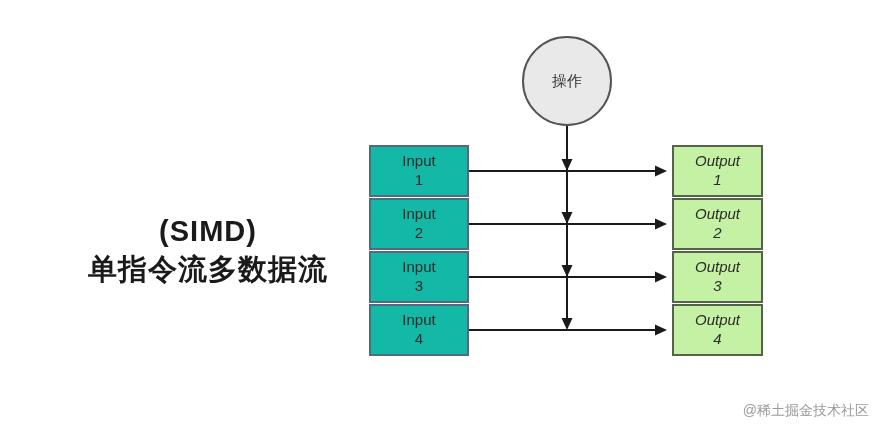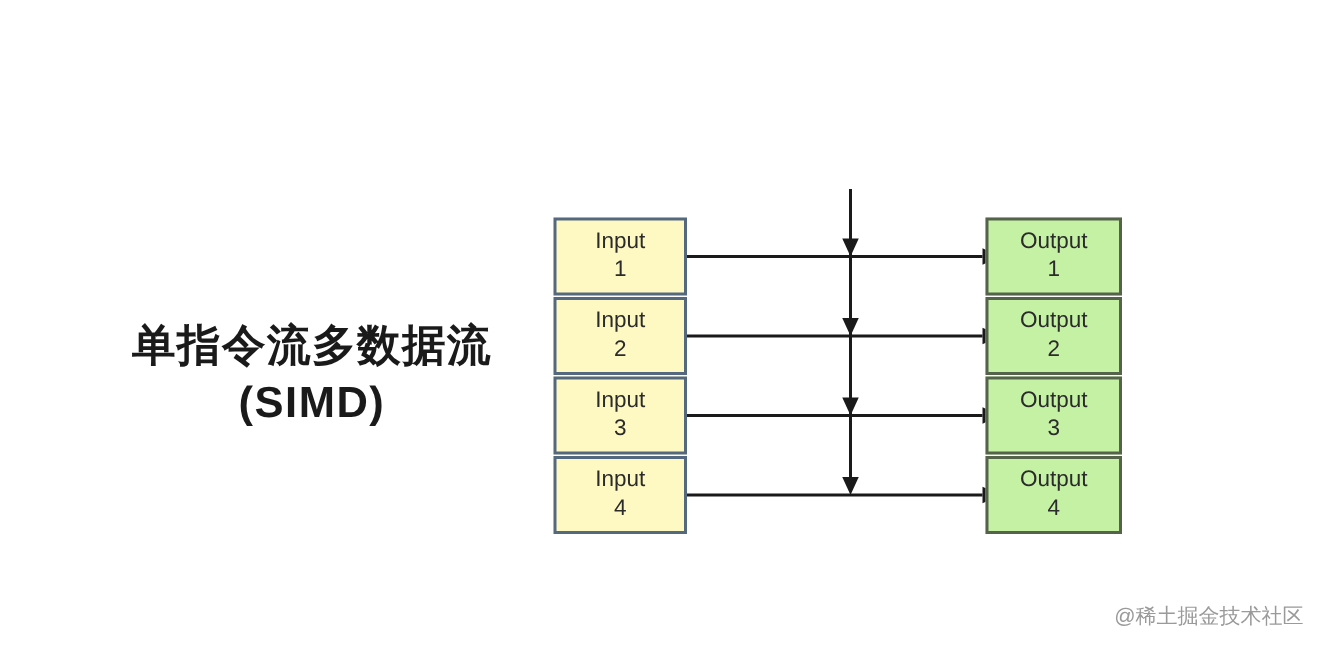--- a/index.html
+++ b/index.html
@@ -63,30 +63,31 @@
     display: flex;
     flex-direction: column;
     align-items: center;
     justify-content: center;
     font-size: 15px;
     color: #2b2b2b;
     line-height: 1.25;
   }
   .node.input {
     left: 369px;
-    width: 89px;
-    background: #fef9c3;
+    width: 100px;
+    background: #14b8a6;
     border: 2px solid #54687f;
     text-align: right;
   }
   .node.output {
-    left: 657px;
+    left: 672px;
     width: 91px;
     background: #c5f1a5;
     border: 2px solid #55634a;
+    font-style: italic;
   }
   .row1 { top: 145px; }
   .row2 { top: 198px; }
   .row3 { top: 251px; }
   .row4 { top: 304px; }
   .watermark {
     position: absolute;
     right: 16px;
     bottom: 14px;
     font-size: 14px;
@@ -113,24 +114,27 @@
     <path d="M667,224 l-12,-5.5 l0,11 z"></path>
 
     <line x1="453" y1="277" x2="655" y2="277"></line>
     <path d="M667,277 l-12,-5.5 l0,11 z"></path>
 
     <line x1="453" y1="330" x2="655" y2="330"></line>
     <path d="M667,330 l-12,-5.5 l0,11 z"></path>
   </svg>
 
   <div class="diagram-title">
+    <div>(SIMD)</div>
     <div>单指令流多数据流</div>
-    <div>(SIMD)</div>
   </div>
 
+  <div class="op-circle">
+    <span>操作</span>
+  </div>
 
   <div class="node input row1">
     <span>Input</span>
     <span>1</span>
   </div>
   <div class="node input row2">
     <span>Input</span>
     <span>2</span>
   </div>
   <div class="node input row3">

